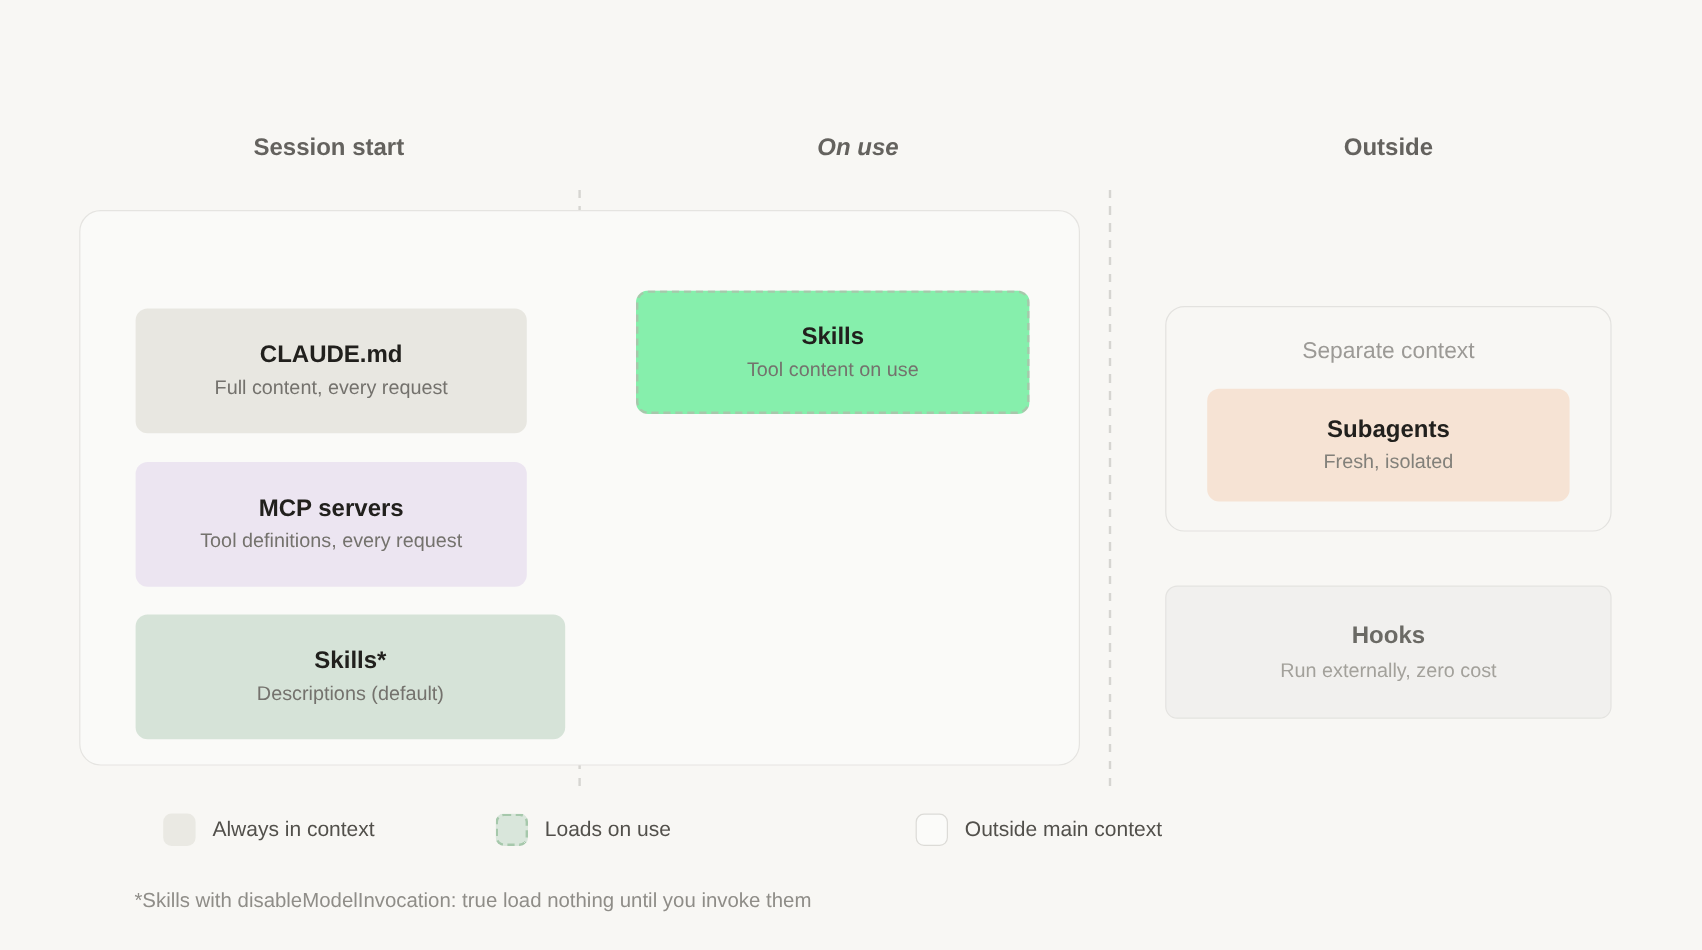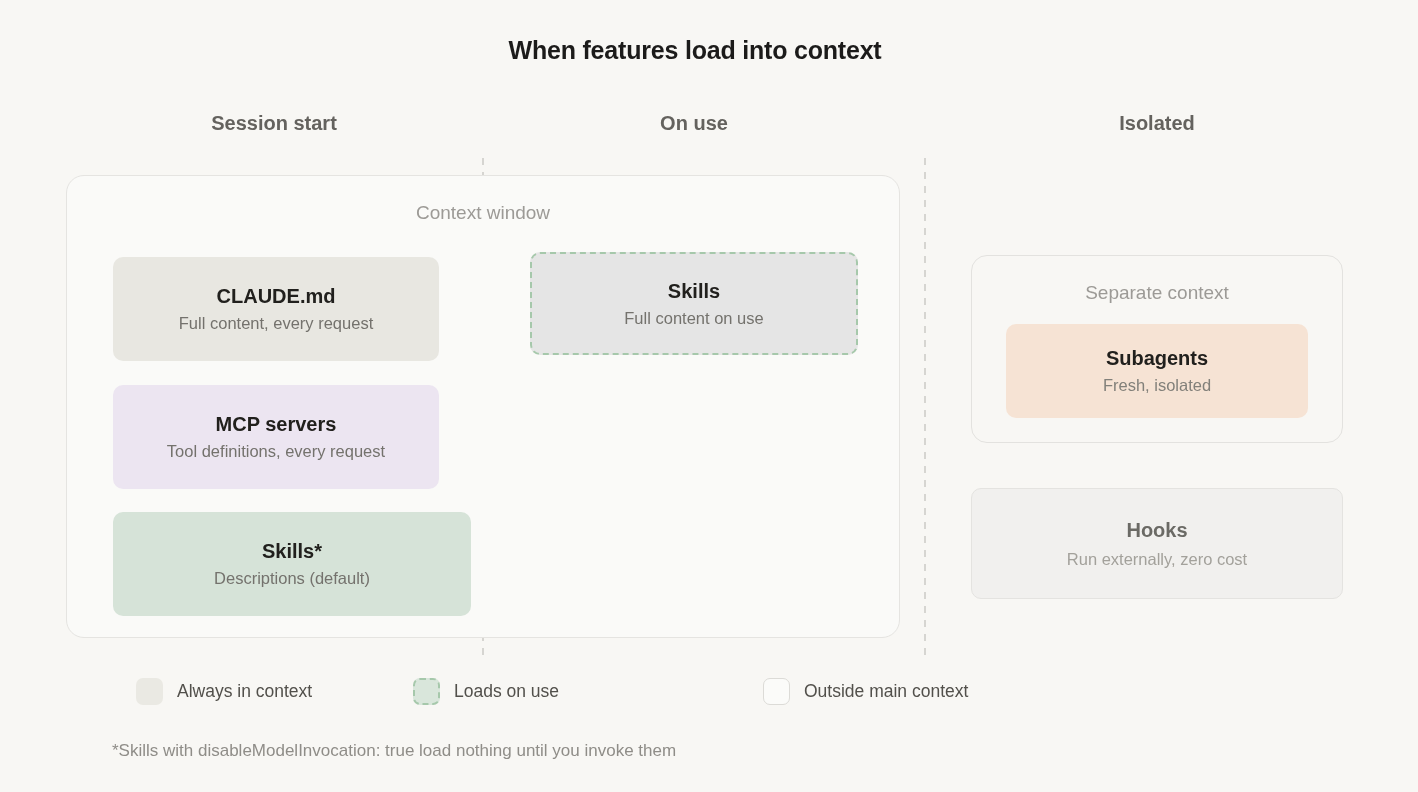--- a/index.html
+++ b/index.html
@@ -13,21 +13,21 @@
   .title{
     position:absolute;left:0;top:36px;width:1390px;
     margin:0;text-align:center;
     font-size:25px;font-weight:700;color:#1c1b1a;letter-spacing:-0.2px;
   }
   .col-header{
     position:absolute;top:112px;width:400px;text-align:center;
     font-size:20px;font-weight:700;color:#64625e;
   }
   .col-header.session{left:74px;}
-  .col-header.onuse{left:494px;}
+  .col-header.onuse{left:515px;font-style:italic;}
   .col-header.isolated{left:957px;}
 
   .divider{
     position:absolute;top:158px;height:502px;width:2px;z-index:0;
     background:repeating-linear-gradient(to bottom,#d6d5d1 0 7px,transparent 7px 14px);
   }
   .divider.left{left:482px;}
   .divider.right{left:924px;}
 
   .context-window{
@@ -44,22 +44,22 @@
     position:absolute;border-radius:10px;box-sizing:border-box;
     display:flex;flex-direction:column;align-items:center;justify-content:center;gap:9px;
   }
   .card .t{font-size:20px;font-weight:700;color:#21201d;line-height:1;}
   .card .s{font-size:16.5px;color:#74726d;line-height:1;}
 
   .card.claude{left:46px;top:81px;width:326px;height:104px;background:#e8e7e1;}
   .card.mcp{left:46px;top:209px;width:326px;height:104px;background:#ece5f1;}
   .card.skills-default{left:46px;top:336px;width:358px;height:104px;background:#d6e3d8;}
   .card.skills-onuse{
-    left:463px;top:76px;width:328px;height:103px;
-    background:#e5e5e5;border:2px dashed #a6c8ab;
+    left:463px;top:66px;width:328px;height:103px;
+    background:#86efac;border:2px dashed #a6c8ab;
   }
 
   .separate-context{
     position:absolute;left:971px;top:255px;width:372px;height:188px;
     border:1.5px solid #e3e2df;border-radius:16px;box-sizing:border-box;z-index:1;
     background:#f8f7f4;
   }
   .sc-label{
     position:absolute;left:0;top:26px;width:100%;text-align:center;
     font-size:19px;color:#9c9a96;
@@ -89,50 +89,48 @@
   .footnote{
     position:absolute;left:112px;top:741px;z-index:1;
     font-size:17px;color:#8f8d88;
   }
 </style>
 </head>
 <body>
 
 <div class="canvas">
 
-  <h1 class="title">When features load into context</h1>
 
   <div class="col-header session">Session start</div>
   <div class="col-header onuse">On use</div>
-  <div class="col-header isolated">Isolated</div>
+  <div class="col-header isolated">Outside</div>
 
   <div class="divider left"></div>
   <div class="divider right"></div>
 
   <div class="context-window">
-    <div class="cw-label">Context window</div>
 
     <div class="card claude">
       <div class="t">CLAUDE.md</div>
       <div class="s">Full content, every request</div>
     </div>
 
     <div class="card mcp">
       <div class="t">MCP servers</div>
       <div class="s">Tool definitions, every request</div>
     </div>
 
     <div class="card skills-default">
       <div class="t">Skills*</div>
       <div class="s">Descriptions (default)</div>
     </div>
 
     <div class="card skills-onuse">
       <div class="t">Skills</div>
-      <div class="s">Full content on use</div>
+      <div class="s">Tool content on use</div>
     </div>
   </div>
 
   <div class="separate-context">
     <div class="sc-label">Separate context</div>
     <div class="card subagents">
       <div class="t">Subagents</div>
       <div class="s">Fresh, isolated</div>
     </div>
   </div>

